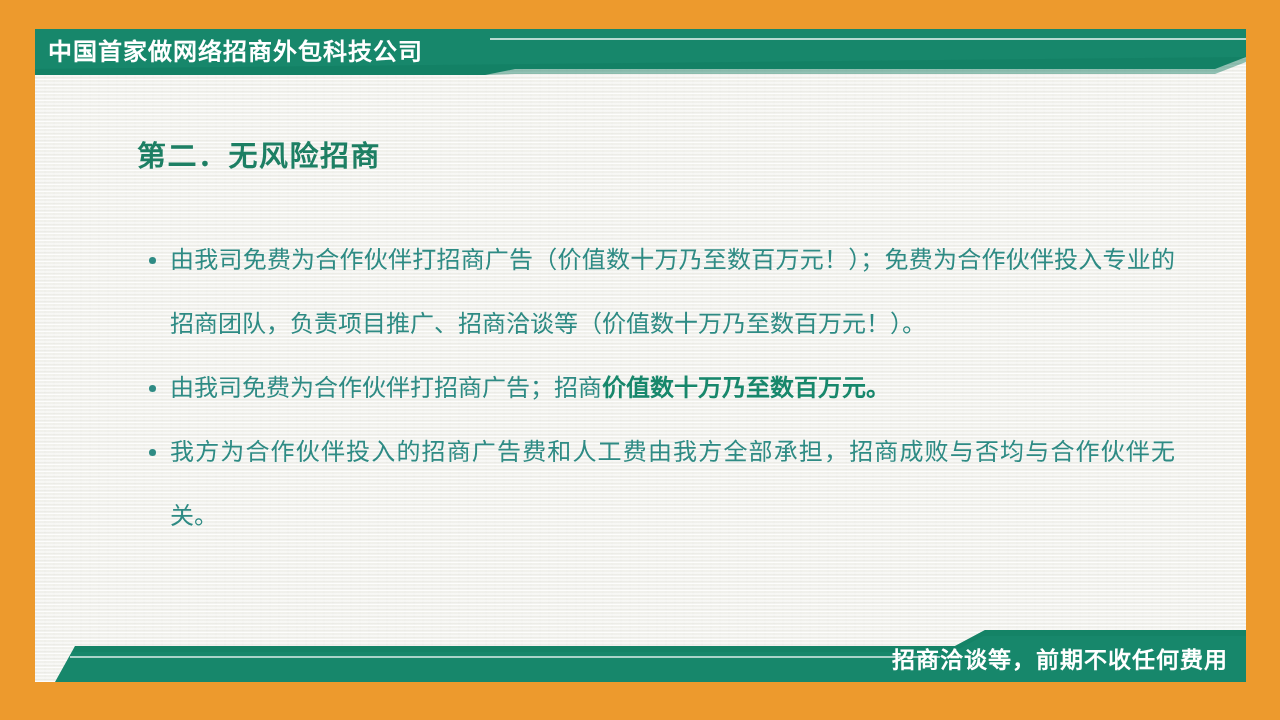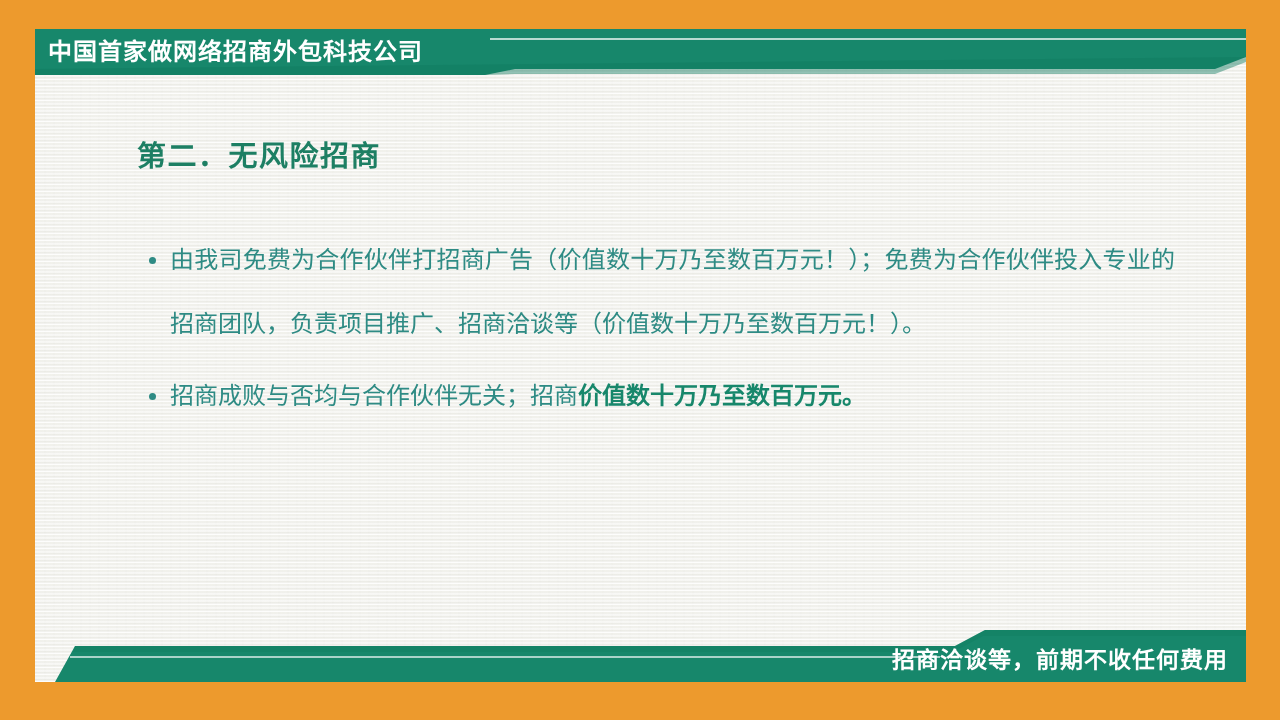--- a/index.html
+++ b/index.html
@@ -89,21 +89,20 @@
   
   #bullets {
     position: absolute;
     left: 140px;
     top: 228px;
     width: 1035px;
   }
   .bullet {
     position: relative;
     padding-left: 30px;
-    margin-bottom: 8px;
     font-family: "Liberation Serif", "DejaVu Serif", serif;
     font-size: 24px;
     line-height: 64px;
     color: #2E8B84;
     text-align: justify;
     text-justify: inter-character;
   }
   .bullet .dot {
     position: absolute;
     left: 9px;
@@ -165,23 +164,27 @@
 
   <div id="bullets">
 
     <div class="bullet">
       <span class="dot"></span>
       <span class="txt">由我司免费为合作伙伴打招商广告（价值数十万乃至数百万元！）；免费为合作伙伴投入专业的招商团队，负责项目推广、招商洽谈等（价值数十万乃至数百万元！）。</span>
     </div>
 
     <div class="bullet">
       <span class="dot"></span>
-      <span class="txt">招商成败与否均与合作伙伴无关；招商</span><span class="strong">价值数十万乃至数百万元。</span>
+      <span class="txt">由我司免费为合作伙伴打招商广告；招商</span><span class="strong">价值数十万乃至数百万元。</span>
     </div>
 
+    <div class="bullet">
+      <span class="dot"></span>
+      <span class="txt">我方为合作伙伴投入的招商广告费和人工费由我方全部承担，招商成败与否均与合作伙伴无关。</span>
+    </div>
 
   </div>
 
   <div id="footer-band">
     <svg viewBox="0 0 1211 52" preserveAspectRatio="none" xmlns="http://www.w3.org/2000/svg">
       <polygon points="950,0 1211,0 1211,52 20,52 40,16 920,16" fill="#17876B"></polygon>
       <polygon points="40,16 920,16 950,0 1211,0 1211,6 948,6 918,22 38,22" fill="#0F7A5F" opacity="0.35"></polygon>
       <polyline points="35,27 905,27" fill="none" stroke="#FFFFFF" stroke-width="1.6" opacity="0.85"></polyline>
     </svg>
   </div>

